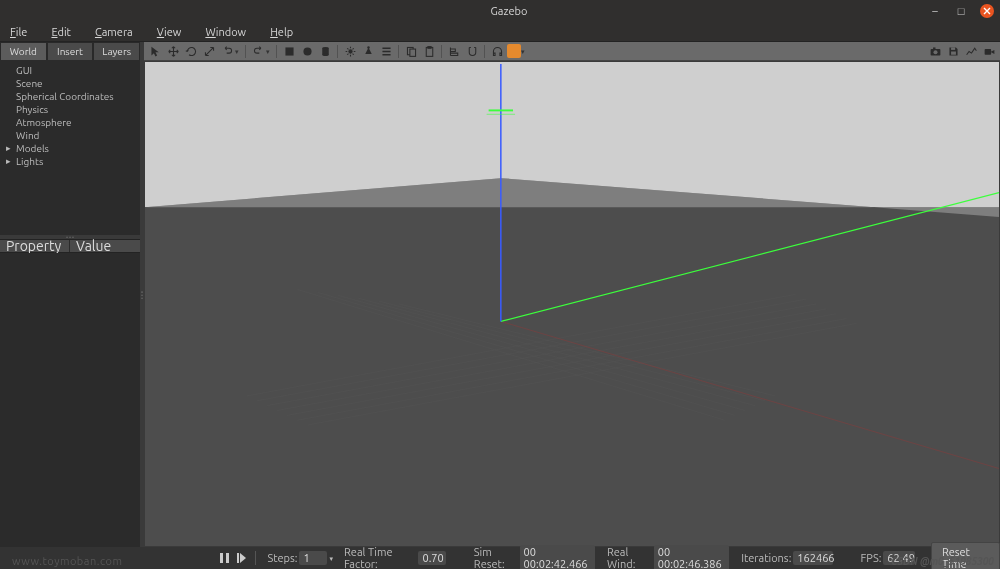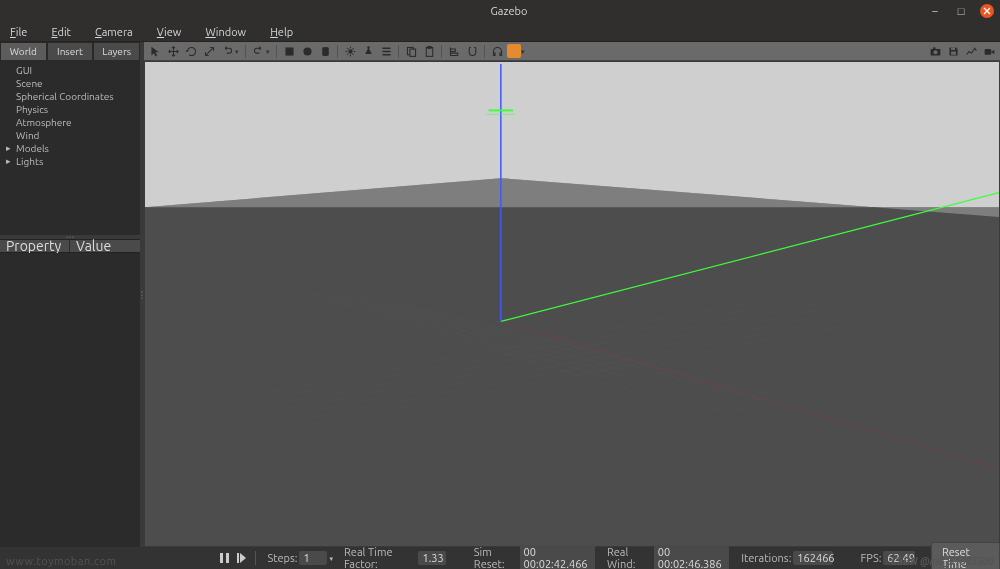--- a/index.html
+++ b/index.html
@@ -54,21 +54,21 @@
 
     
     .status { height: 22px; background: #333333; display: flex; align-items: center; color: #bbb; font-size: 10px; position: relative; }
     .status .sb-pad { width: 252px; }
     .sb-btn { width: 16px; height: 16px; display: flex; align-items: center; justify-content: center; cursor: pointer; margin: 0 2px; }
     .sb-sep { width: 1px; height: 14px; background: #555; margin: 0 4px; }
     .sb-label { color: #bbb; margin-left: 8px; }
     .sb-val { background: #4a4a4a; padding: 1px 4px; border-radius: 2px; margin: 0 4px 0 2px; color: #ddd; min-width: 28px; }
     .sb-dd { font-size: 7px; margin: 0 3px 0 -2px; }
     .reset-btn { background: #5b5b5b; border: 1px solid #444; padding: 3px 10px; border-radius: 2px; cursor: pointer; color: #ddd; margin-left: 12px; }
-    .watermark-l { position: absolute; left: 6px; bottom: 2px; color: #555; font-size: 11px; letter-spacing: 0.5px; }
+    .watermark-l { position: absolute; left: 12px; bottom: 2px; color: #555; font-size: 11px; letter-spacing: 0.5px; }
     .watermark-l2 { position: absolute; left: 150px; bottom: 2px; color: #555; font-size: 11px; }
     .watermark-r { position: absolute; right: 6px; bottom: 2px; color: #555; font-size: 10px; font-style: italic; font-weight: bold; }
   </style>
 </head>
 <body>
 
 <div class="titlebar">
   <div class="title">Gazebo</div>
   <div class="wc">
     <div class="wc-btn">–</div>
@@ -301,21 +301,21 @@
       <svg width="9" height="10">
         <rect x="0" y="0" width="2" height="10" fill="#ccc"></rect>
         <polygon points="3,0 9,5 3,10" fill="#ccc"></polygon>
       </svg>
     </div>
   <div class="sb-sep"></div>
   <span class="sb-label">Steps:</span>
   <span class="sb-val">1</span>
   <span class="sb-dd">▾</span>
   <span class="sb-label">Real Time Factor:</span>
-  <span class="sb-val">1.33</span>
+  <span class="sb-val">0.70</span>
   <span style="width:18px"></span>
   <span class="sb-label">Sim Reset:</span>
   <span class="sb-val">00 00:02:42.466</span>
   <span class="sb-label">Real Wind:</span>
   <span class="sb-val">00 00:02:46.386</span>
   <span class="sb-label">Iterations:</span>
   <span class="sb-val">162466</span>
   <span style="width:18px"></span>
   <span class="sb-label">FPS:</span>
   <span class="sb-val">62.49</span>

